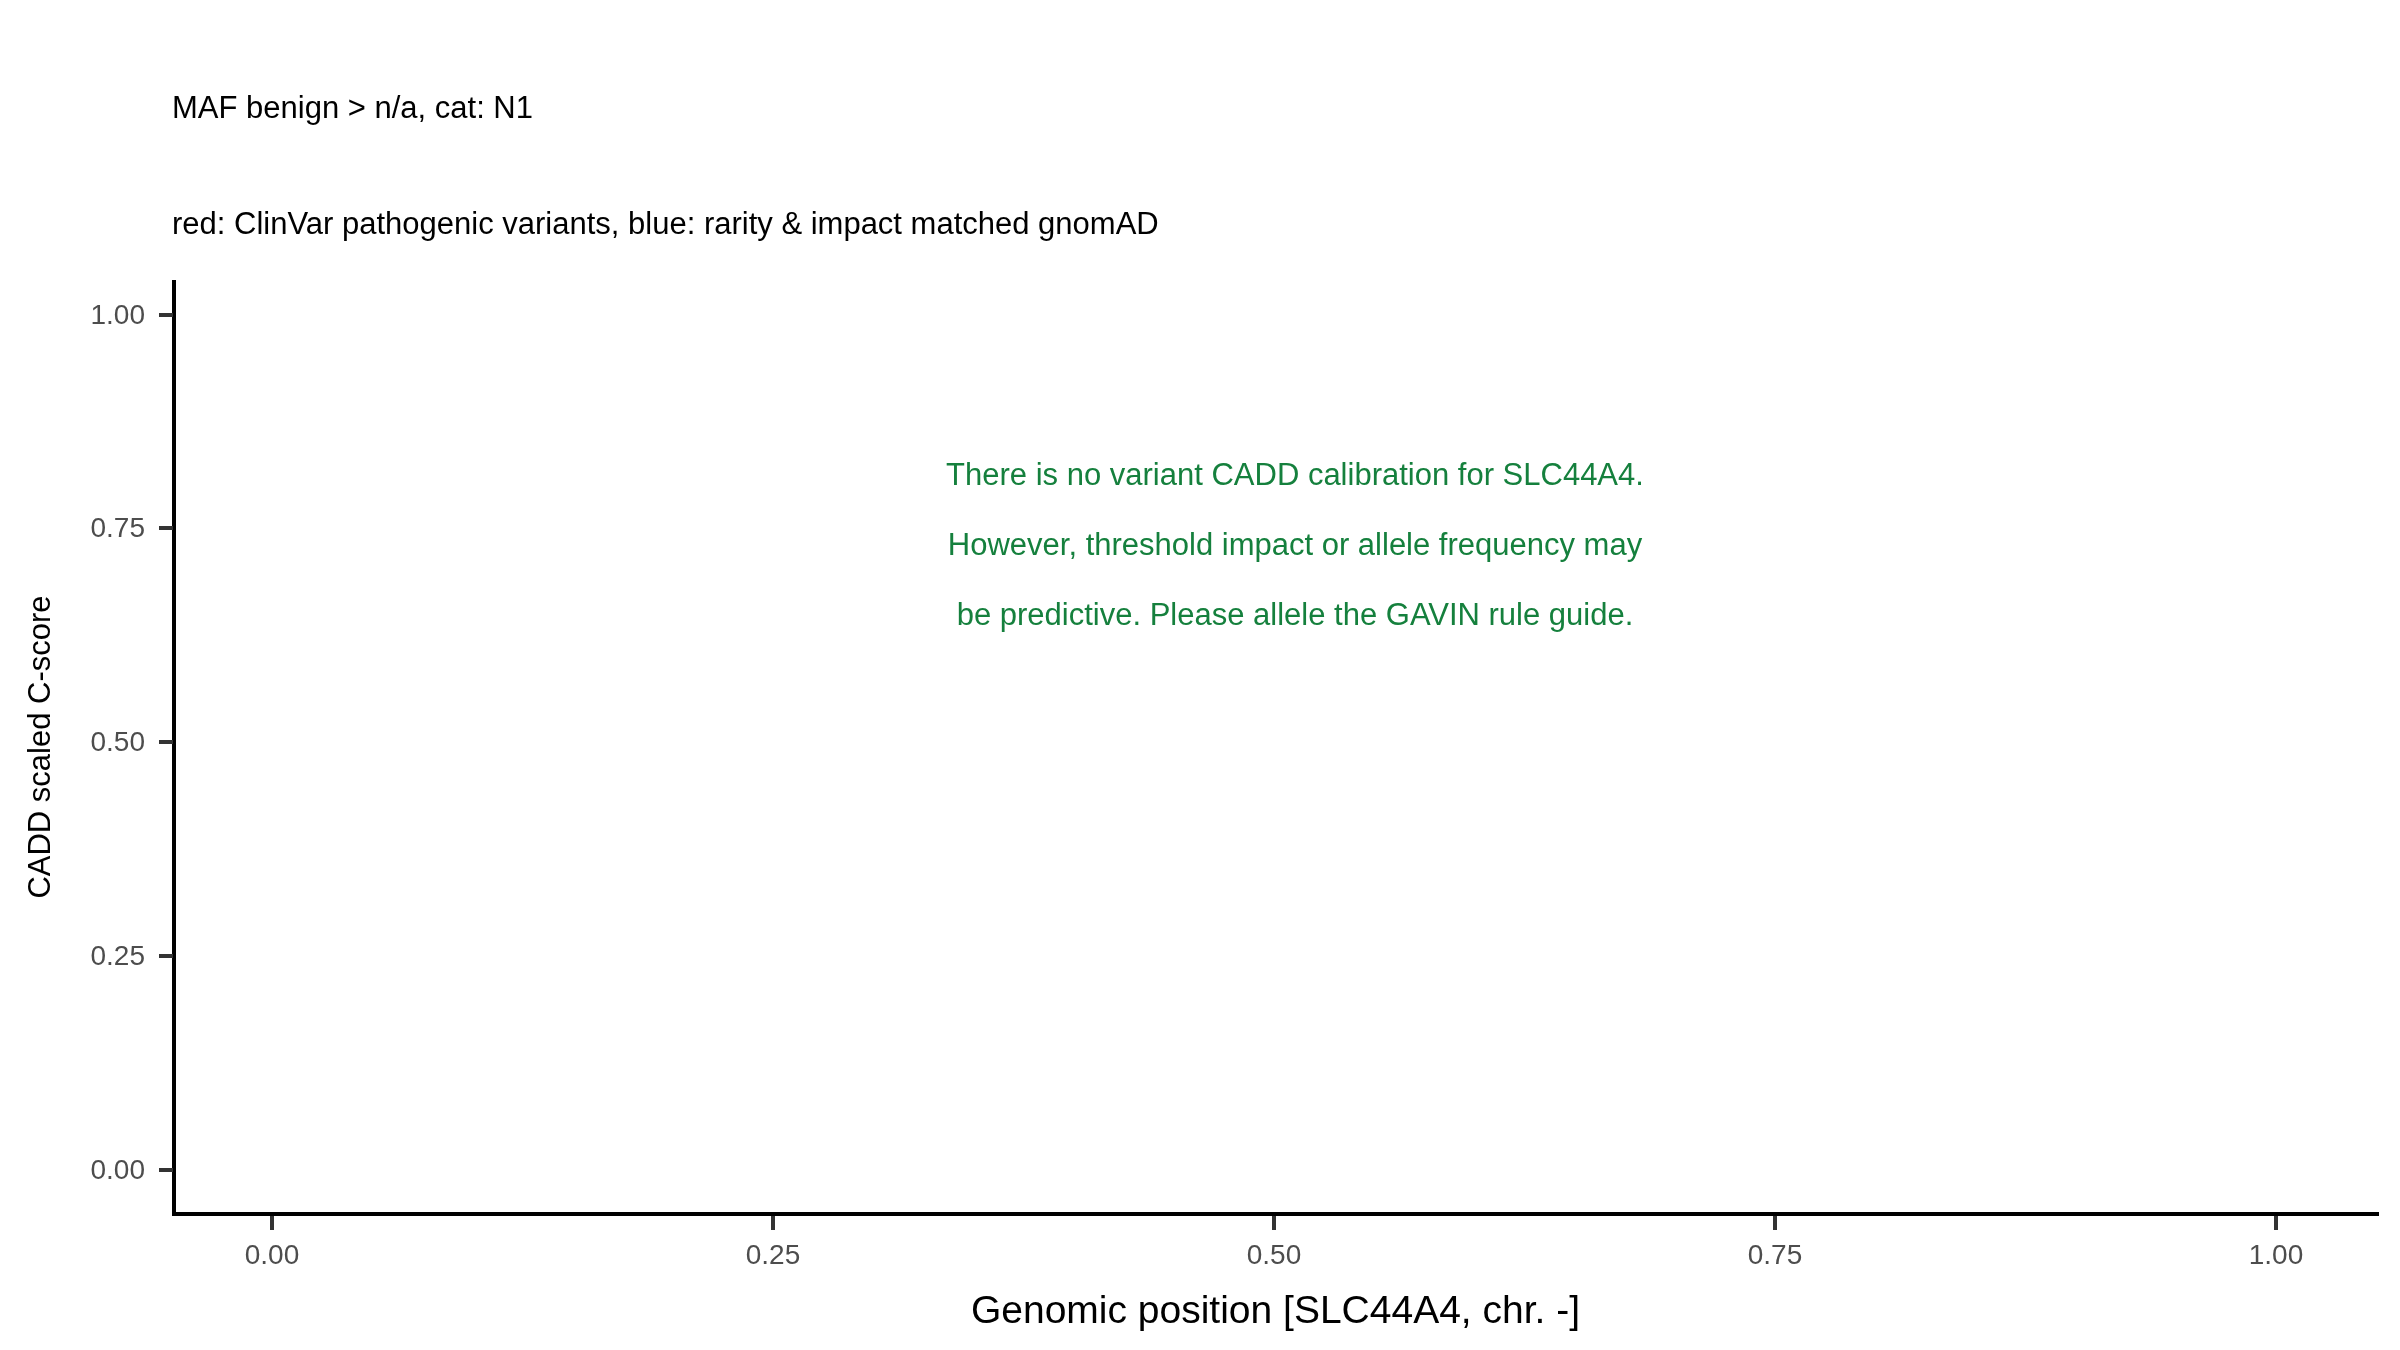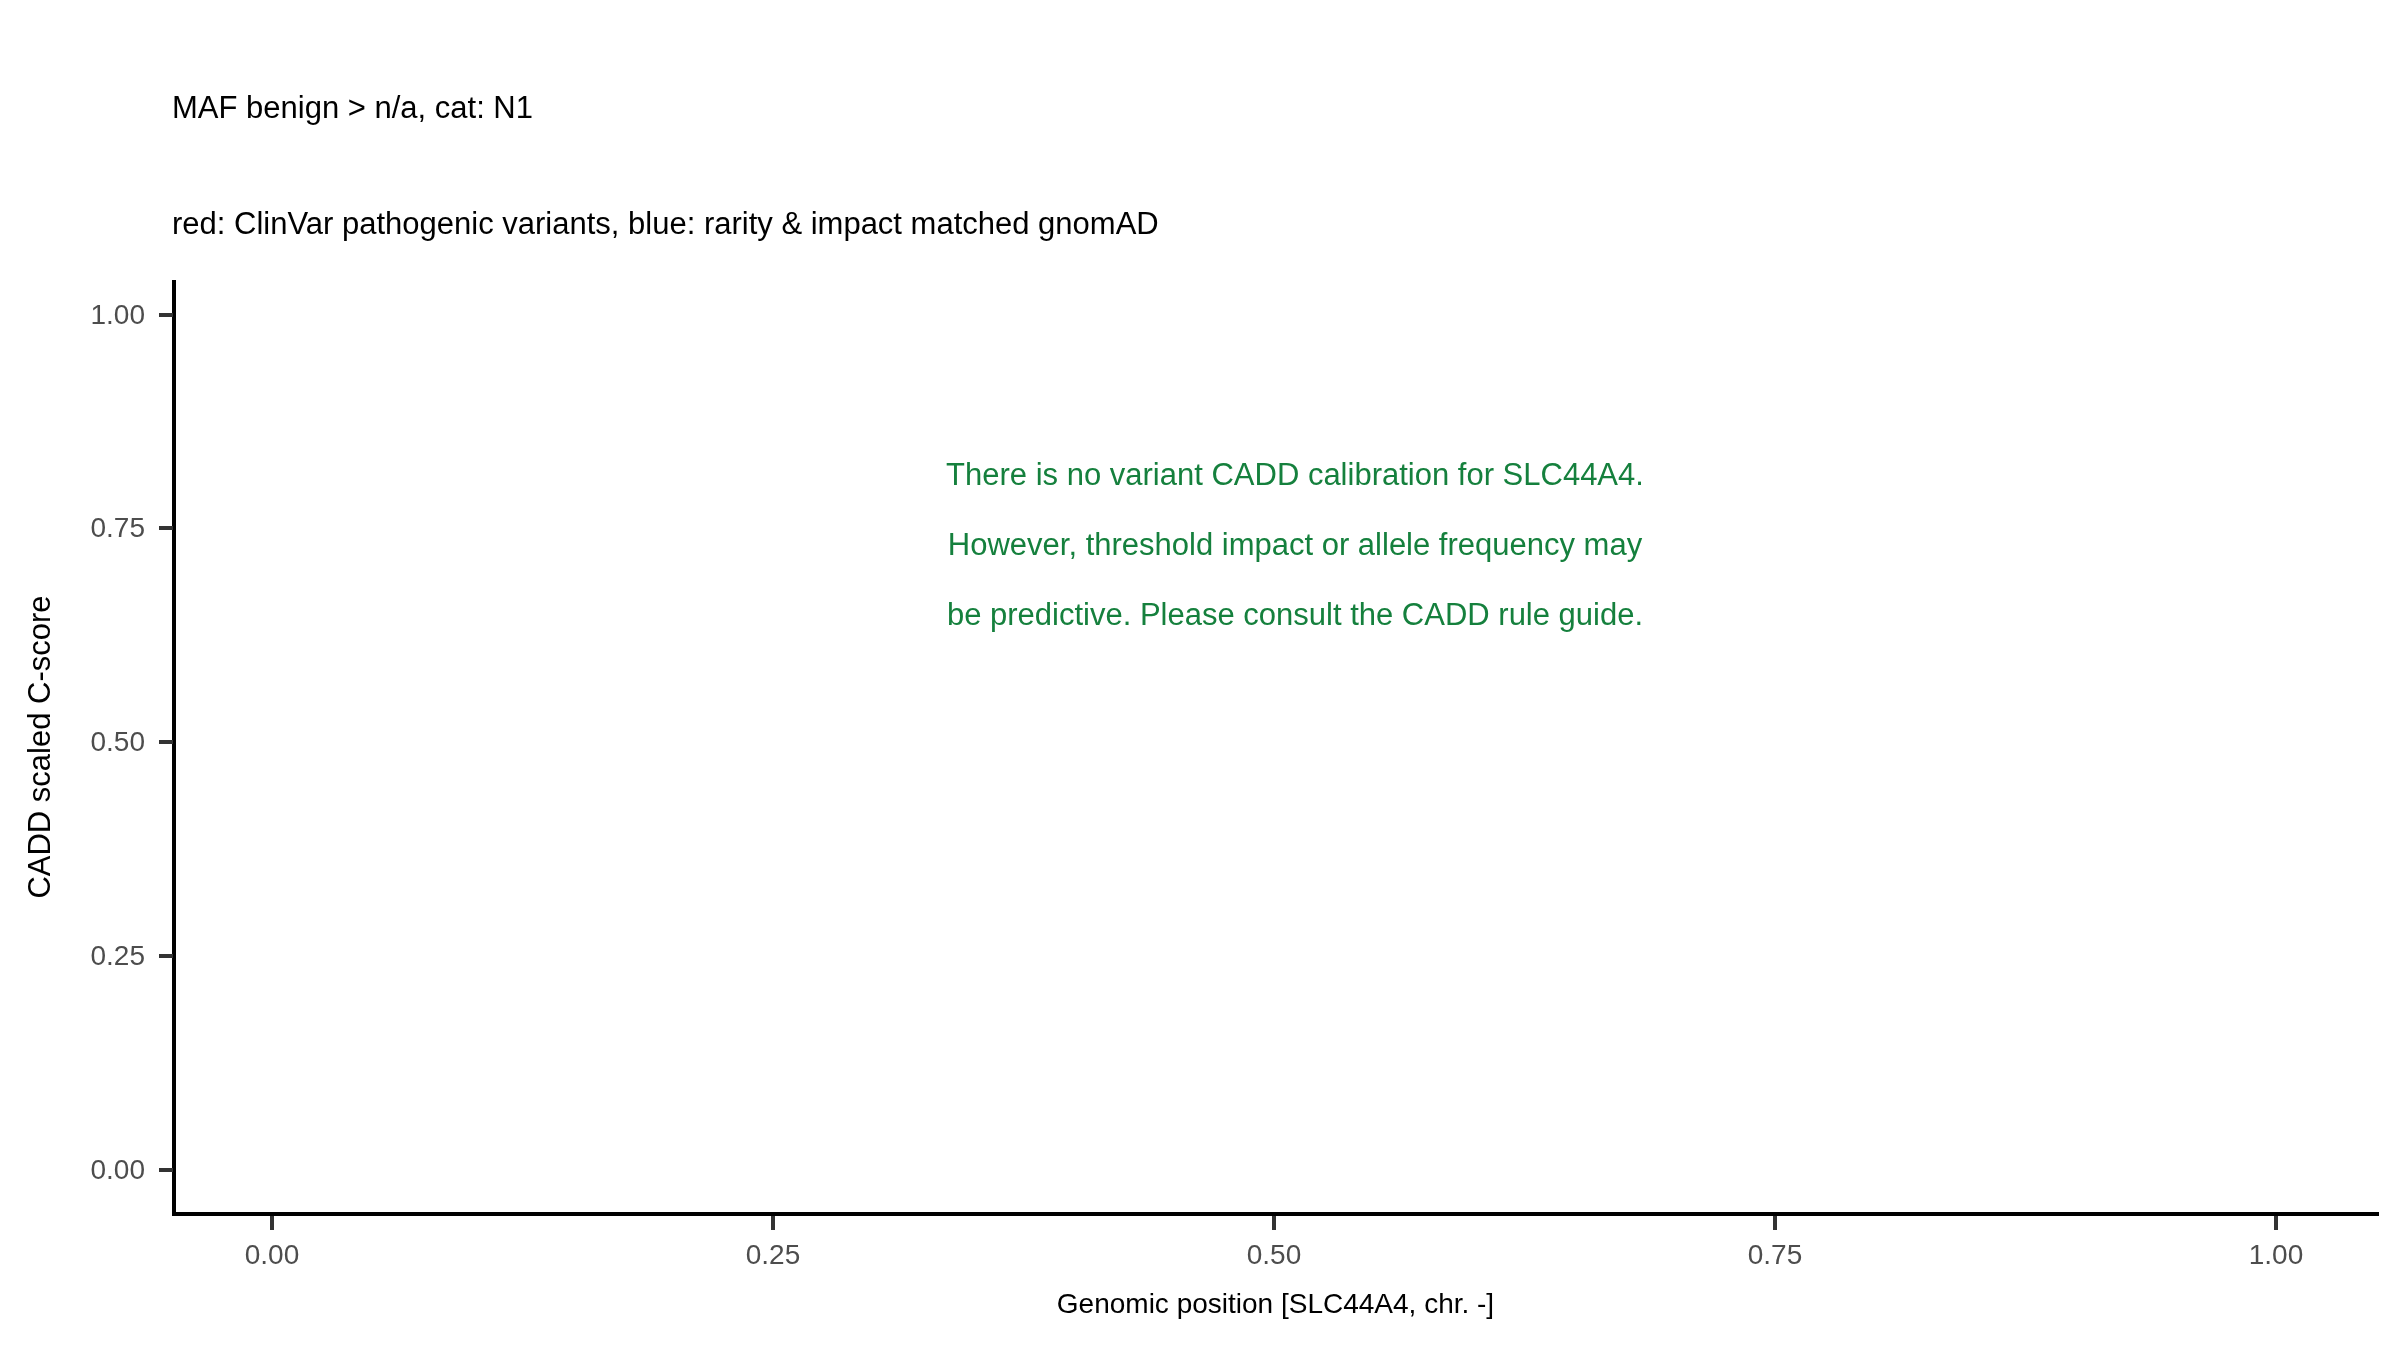--- a/index.html
+++ b/index.html
@@ -114,21 +114,21 @@
     text-align: center;
     line-height: 44px;
     white-space: pre;
   }
   #x-axis-title {
     position: absolute;
     left: 172px;
     top: 1288px;
     width: 2207px;
     text-align: center;
-    font-size: 28px;
+    font-size: 39px;
     color: #000000;
     white-space: pre;
   }
 
   
   #panel-annotation {
     position: absolute;
     left: 545px;
     top: 440px;
     width: 1500px;
@@ -150,21 +150,21 @@
   <div id="plot-title">
     <span class="title-line">MAF benign &gt; n/a, cat: N1</span>
     <span class="title-line">red: ClinVar pathogenic variants, blue: rarity &amp; impact matched gnomAD</span>
     <span class="title-line">variants, green: RefSeq exons, grey: genome-wide fallback threshold</span>
   </div>
 
   <div id="panel">
     <div id="panel-annotation" style="left:372px; top:160px; width:1500px;">
       <span class="annot-line">There is no variant CADD calibration for SLC44A4.</span>
       <span class="annot-line">However, threshold impact or allele frequency may</span>
-      <span class="annot-line">be predictive. Please consult the CADD rule guide.</span>
+      <span class="annot-line">be predictive. Please allele the GAVIN rule guide.</span>
     </div>
   </div>
 
   <div id="y-axis-line"></div>
   <div id="x-axis-line"></div>
 
   <div class="y-tick-mark" style="top:313px;"></div>
   <div class="y-tick-label" style="left:25px; top:299px;">1.00</div>
 
   <div class="y-tick-mark" style="top:526px;"></div>

